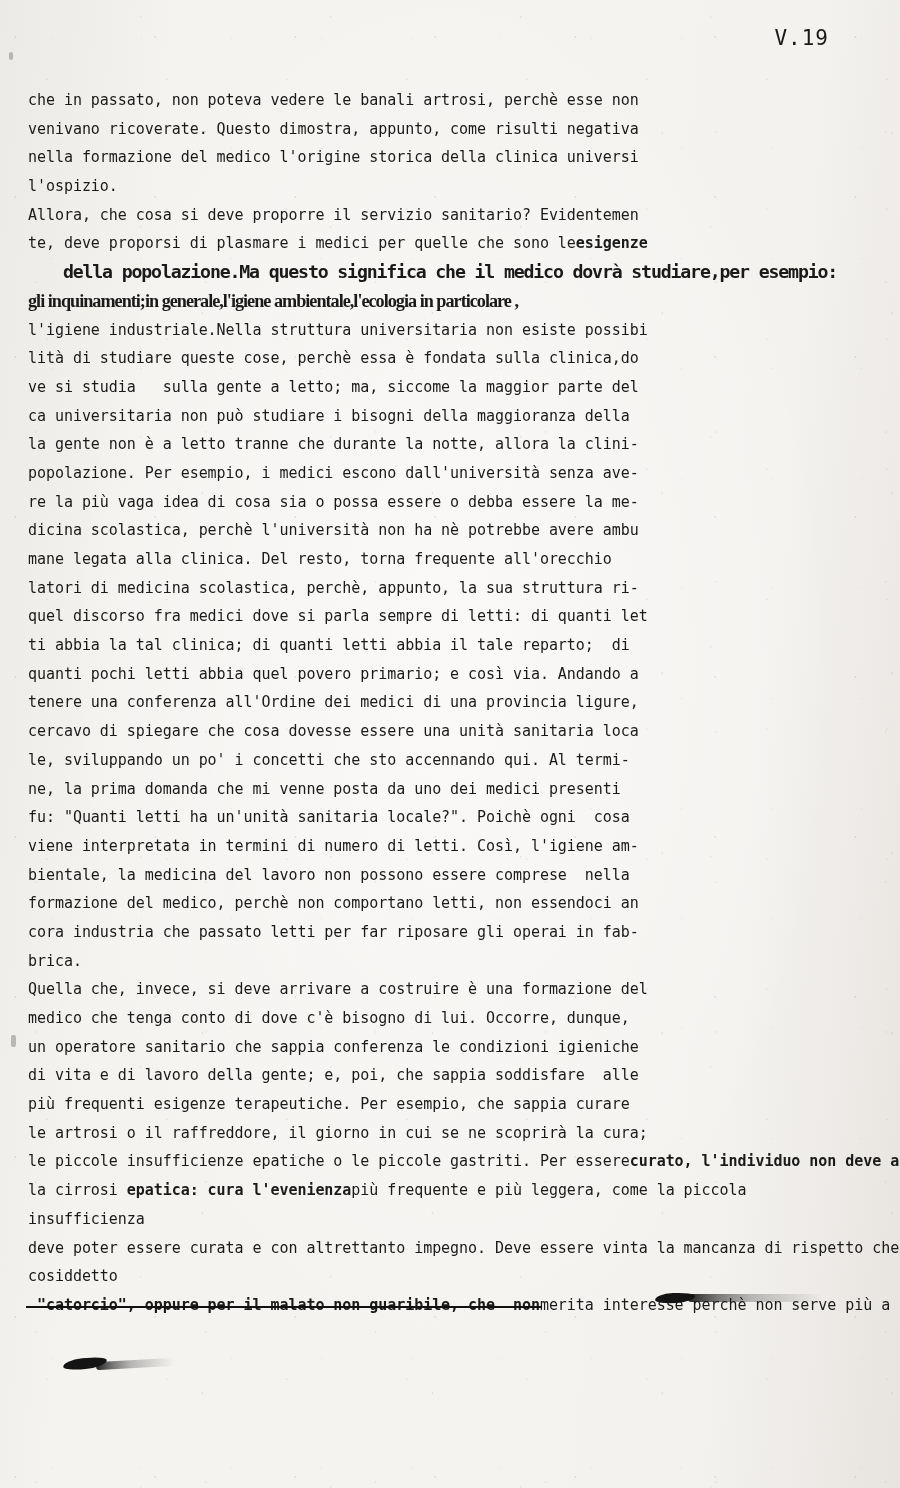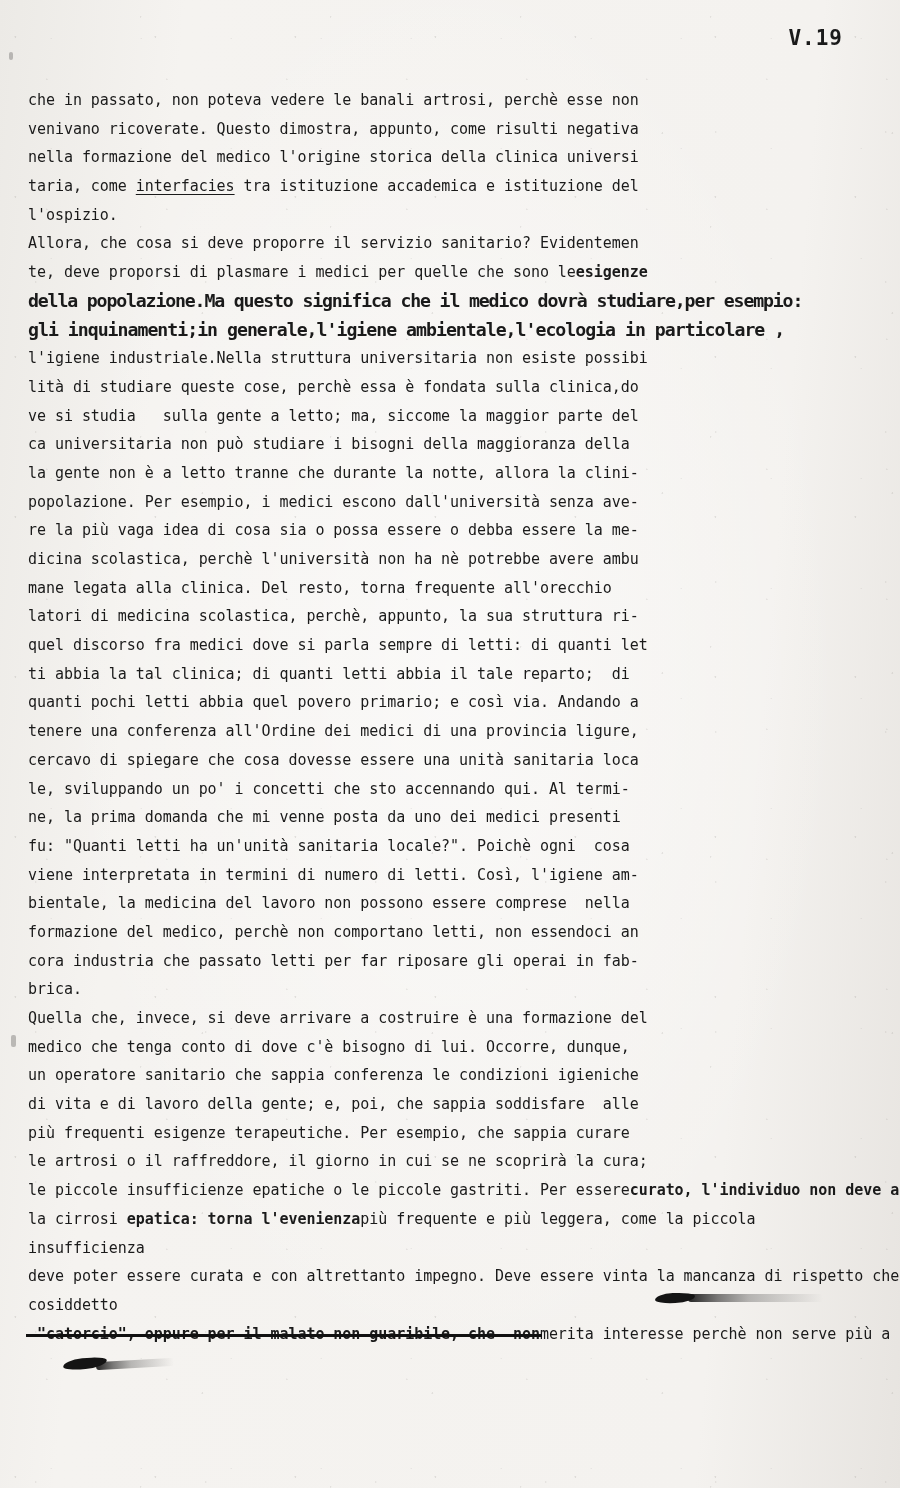--- a/index.html
+++ b/index.html
@@ -35,22 +35,22 @@
       radial-gradient(circle at 39% 61%, rgba(120,115,110,.26) 0 .6px, transparent 1.1px),
       radial-gradient(circle at 88% 74%, rgba(120,115,110,.30) 0 .7px, transparent 1.2px),
       radial-gradient(circle at 21% 88%, rgba(120,115,110,.24) 0 .6px, transparent 1.1px),
       radial-gradient(circle at 57% 35%, rgba(120,115,110,.22) 0 .5px, transparent 1.0px);
     background-size: 140px 160px, 190px 210px, 120px 130px, 230px 180px, 170px 150px, 90px 110px;
   }
 
   .page-number {
     position: absolute;
     top: 26px;
-    right: 57px;
-    font-weight: bold;
+    right: 71px;
+    font-weight: normal;
     font-size: 21px;
     letter-spacing: 1px;
   }
 
   .body-text {
     position: absolute;
     top: 86px;
     left: 28px;
     width: 844px;
   }
@@ -61,25 +61,27 @@
     height: 28.7px;
     white-space: pre;
     letter-spacing: -0.05px;
   }
 
   
   .line.condensed {
     font-size: 18.2px;
     letter-spacing: -1.15px;
     font-weight: 600;
+    text-align: center;
   }
   .line.condensed2 {
     font-size: 18.2px;
     letter-spacing: -1.0px;
     font-weight: 600;
+    font-family: Liberation Serif, serif;
   }
 
   .u { text-decoration: underline; text-underline-offset: 3px; }
   .b { font-weight: bold; }
   .strike {
     position: relative;
     font-weight: bold;
   }
   .strike::after {
     content: "";
@@ -123,21 +125,20 @@
   <div class="grain"></div>
 
   <div class="page-number">V.19</div>
 
   <div class="body-text">
 
     <div class="line">che in passato, non poteva vedere le banali artrosi, perchè esse non</div>
     <div class="line">venivano ricoverate. Questo dimostra, appunto, come risulti negativa</div>
     <div class="line">nella formazione del medico l'origine storica della clinica universi</div>
 
-    <div class="line"><span>taria, come </span><span class="u">interfacies</span><span> tra istituzione accademica e istituzione del</span></div>
 
     <div class="line">l'ospizio.</div>
     <div class="line">Allora, che cosa si deve proporre il servizio sanitario? Evidentemen</div>
 
     <div class="line"><span>te, deve proporsi di plasmare i medici per quelle che sono le</span><span class="b">esigenze</span></div>
 
     <div class="line condensed">della popolazione.Ma questo significa che il medico dovrà studiare,per esempio:</div>
     <div class="line condensed2">gli inquinamenti;in generale,l'igiene ambientale,l'ecologia in particolare ,</div>
 
     <div class="line">l'igiene industriale.Nella struttura universitaria non esiste possibi</div>
@@ -165,21 +166,21 @@
     <div class="line">brica.</div>
     <div class="line">Quella che, invece, si deve arrivare a costruire è una formazione del</div>
     <div class="line">medico che tenga conto di dove c'è bisogno di lui. Occorre, dunque,</div>
     <div class="line">un operatore sanitario che sappia conferenza le condizioni igieniche</div>
     <div class="line">di vita e di lavoro della gente; e, poi, che sappia soddisfare  alle</div>
     <div class="line">più frequenti esigenze terapeutiche. Per esempio, che sappia curare</div>
     <div class="line">le artrosi o il raffreddore, il giorno in cui se ne scoprirà la cura;</div>
 
     <div class="line"><span>le piccole insufficienze epatiche o le piccole gastriti. Per essere</span><span class="b">curato, l'individuo non deve arrivare ad avere una malattia importan</span></div>
 
-    <div class="line"><span>la cirrosi</span><span class="b"> epatica: torna l'evenienza</span><span>più frequente e più leggera, come la piccola </span></div>
+    <div class="line"><span>la cirrosi</span><span class="b"> epatica: cura l'evenienza</span><span>più frequente e più leggera, come la piccola </span></div>
 
     <div class="line">insufficienza</div>
 
     <div class="line"><span>deve poter essere curata e con altrettanto impegno. Deve essere vin</span><span>ta la mancanza di rispetto che l'accademico ha per il malato lieve,</span></div>
 
     <div class="line">cosiddetto</div>
 
     <div class="line"><span class="strike"> "catorcio", oppure per il malato non guaribile, che  non</span><span>merita interesse perchè non serve più a niente.</span></div>
 
   </div>

